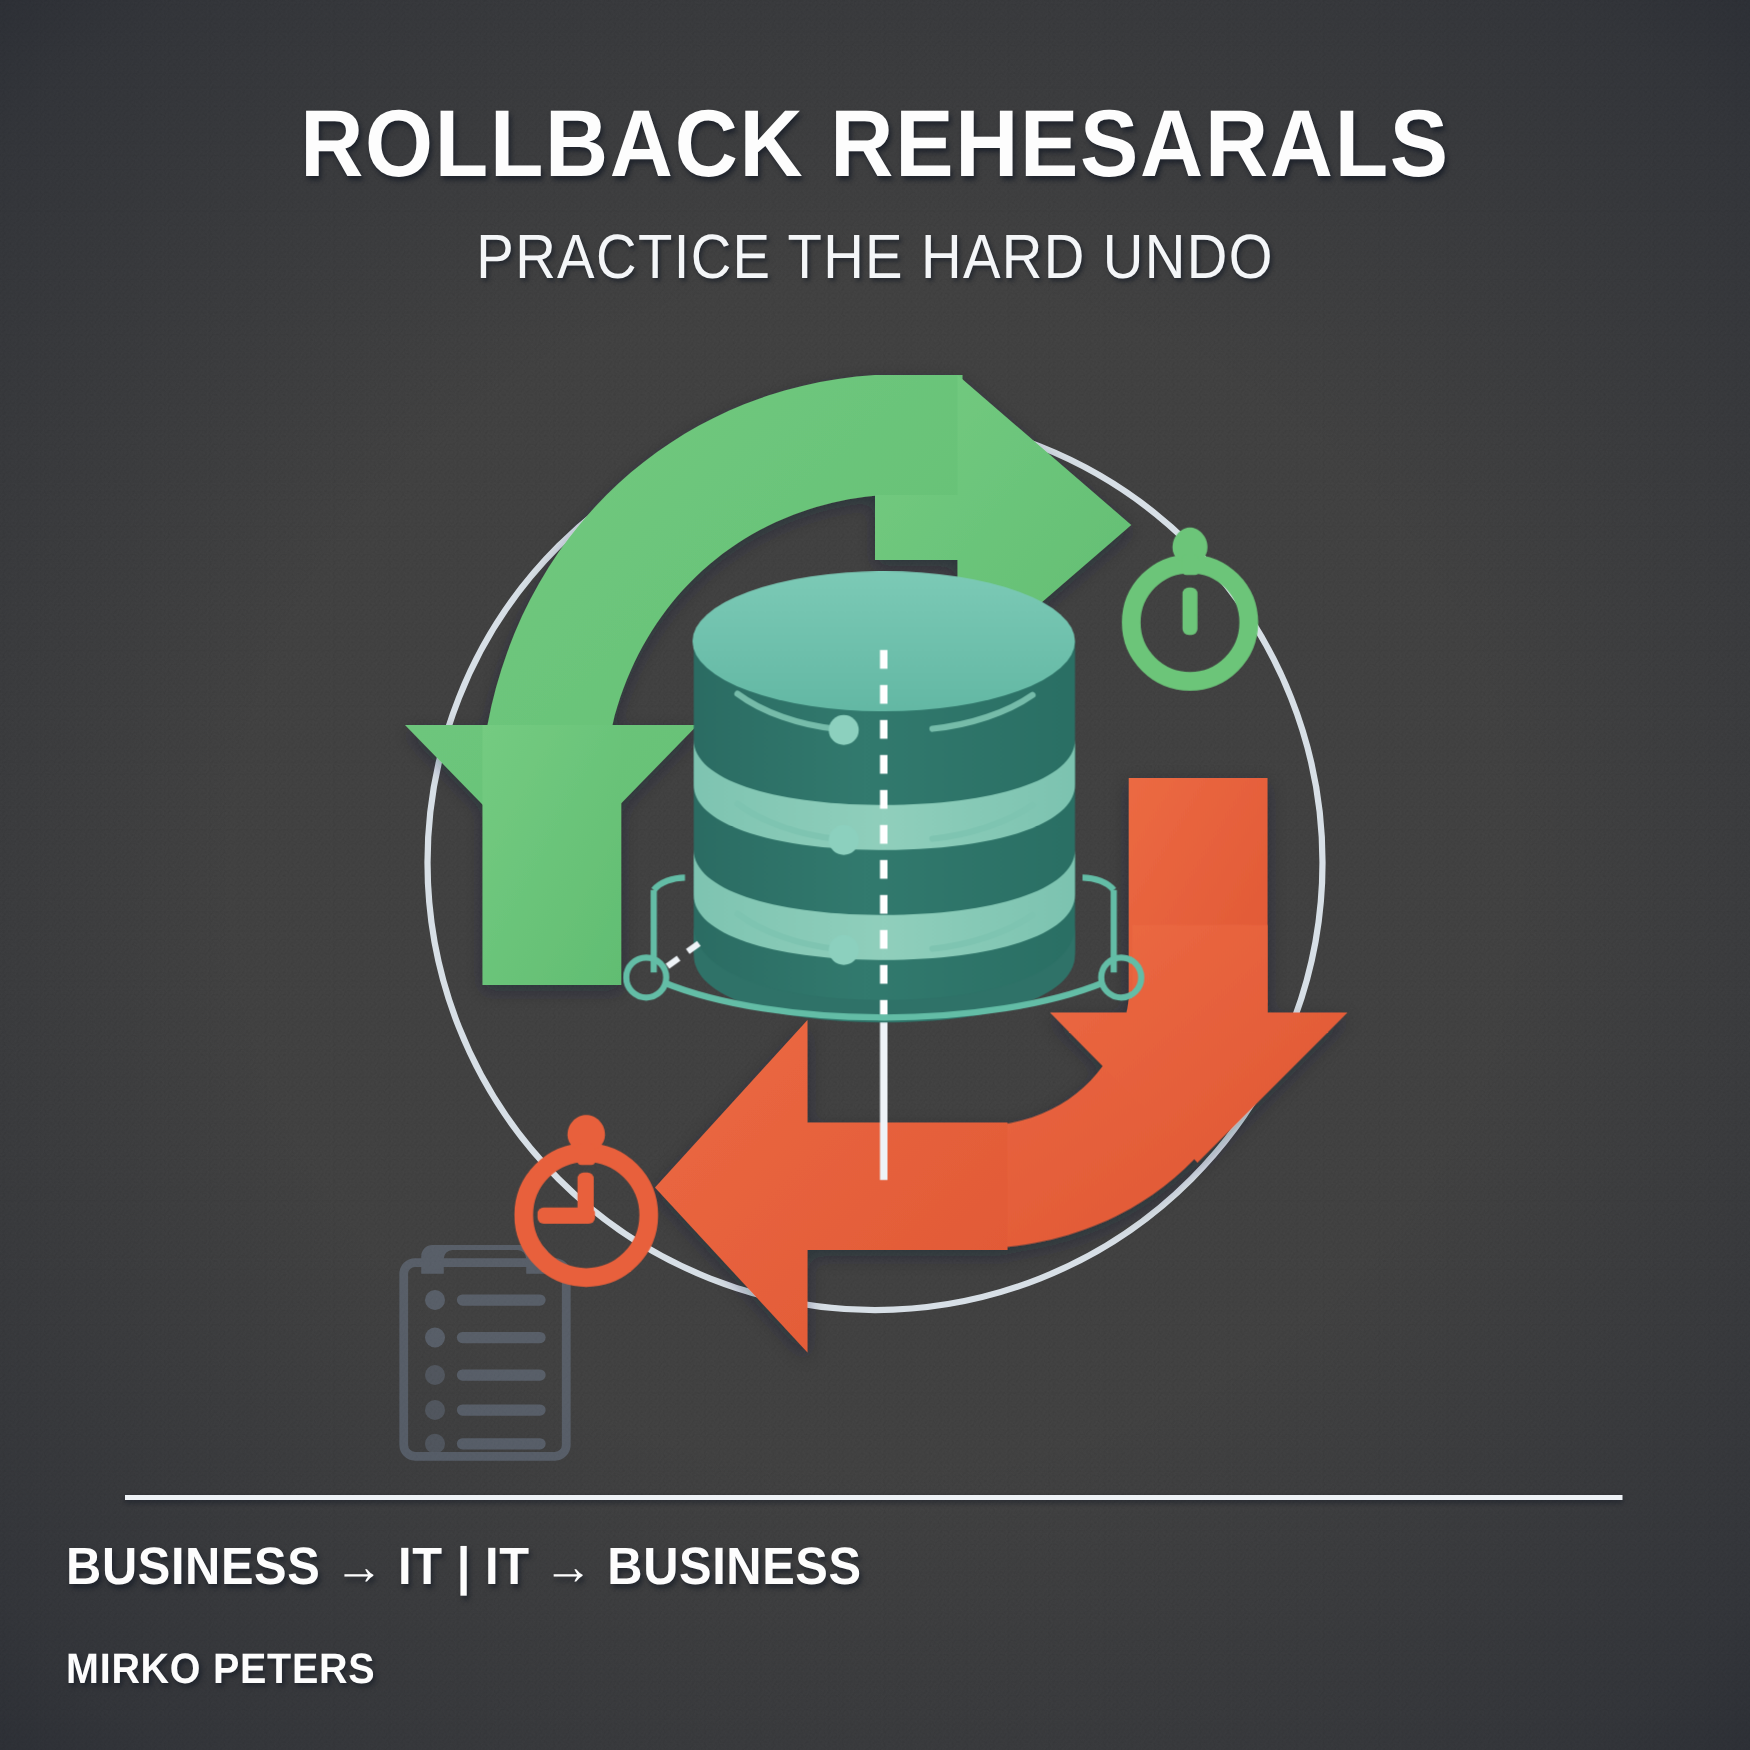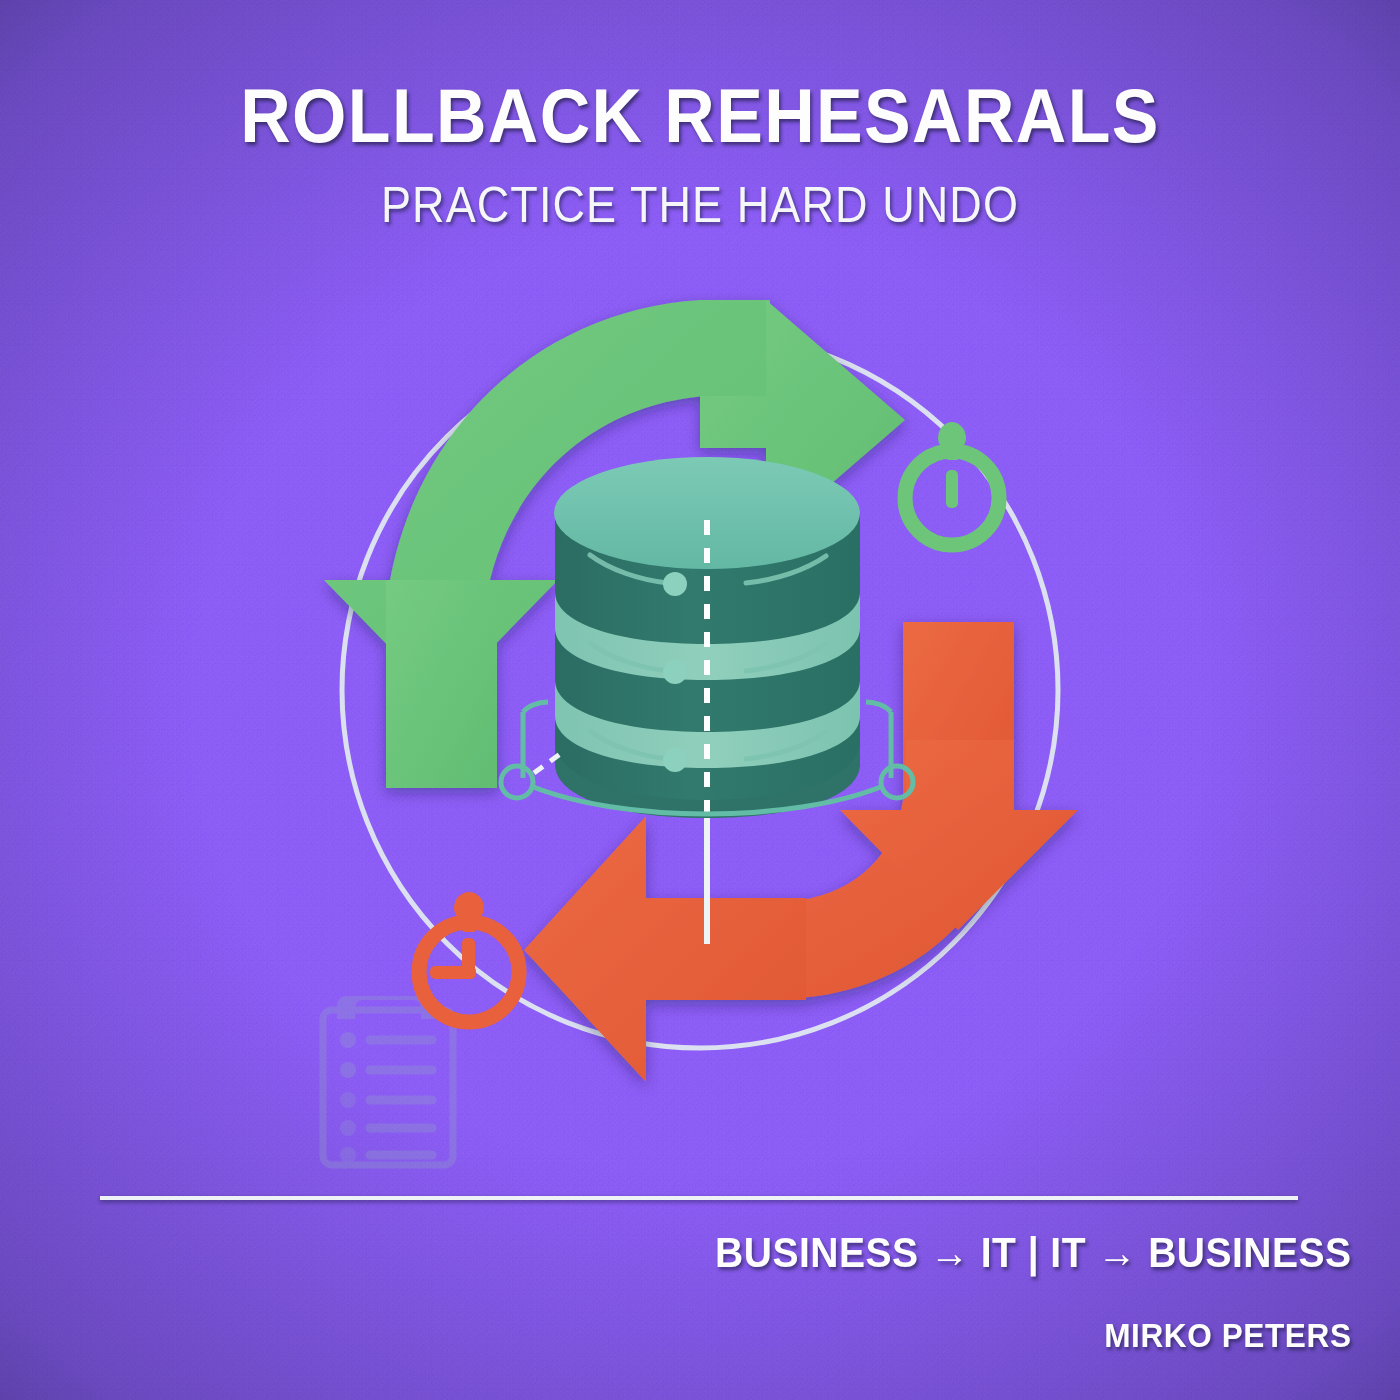--- a/index.html
+++ b/index.html
@@ -6,21 +6,21 @@
   html, body {
     margin: 0;
     padding: 0;
     background: #16233d;
   }
   #canvas {
     position: relative;
     width: 1400px;
     height: 1400px;
     overflow: hidden;
-    background-color: #8b5cf6;
+    background-color: #404040;
     font-family: "Liberation Sans", sans-serif;
     -webkit-font-smoothing: antialiased;
   }
   
   .bg-base {
     position: absolute; inset: 0;
     background:
       radial-gradient(ellipse 78% 72% at 50% 52%,
         #32456a 0%,
         #2d3f61 38%,
@@ -81,23 +81,23 @@
     position: absolute;
     left: 100px;
     top: 1196px;
     width: 1198px;
     height: 4px;
     background: #eef2f6;
     box-shadow: 0 2px 4px rgba(8,15,30,.45);
   }
   .footer-block {
     position: absolute;
-    left: 16px; right: 0;
+    left: 4px; right: 0;
     top: 1232px;
-    text-align: right;
+    text-align: left;
     pointer-events: none;
   }
   .footer-main {
     font-size: 42px;
     font-weight: 700;
     letter-spacing: .5px;
     color: #fdfdfd;
     margin: 0;
     line-height: 1;
     transform: scaleX(.93);

